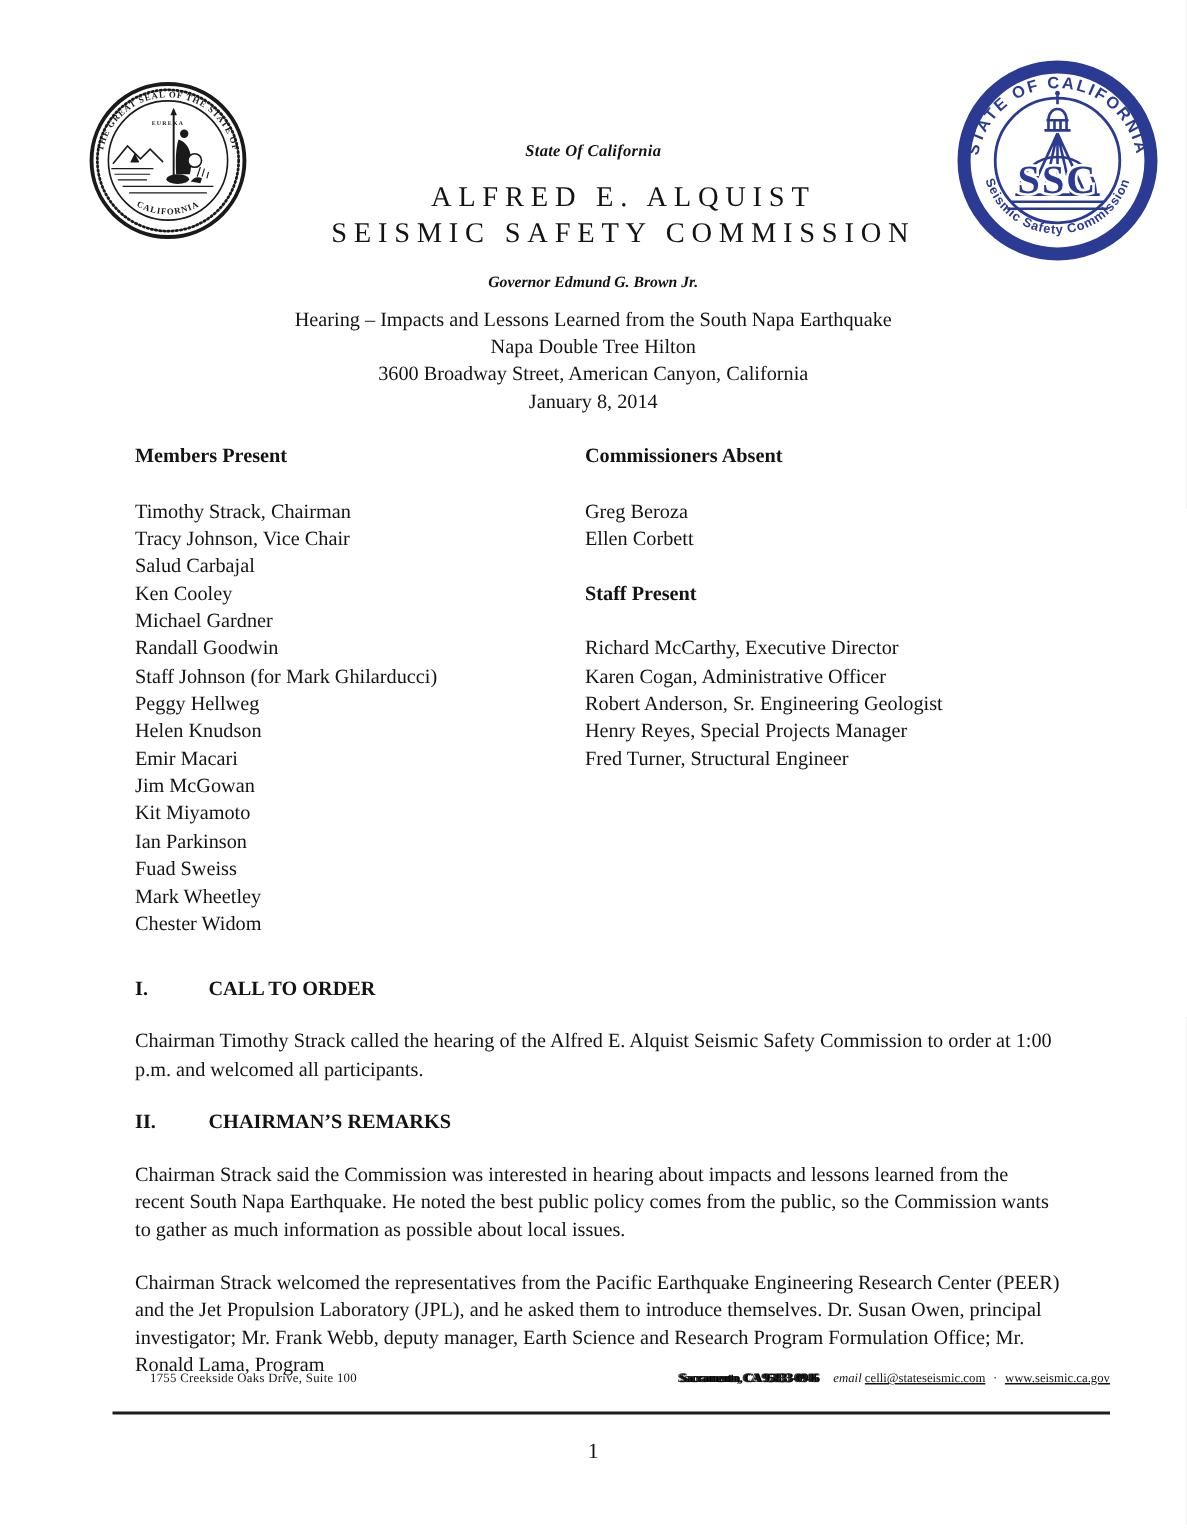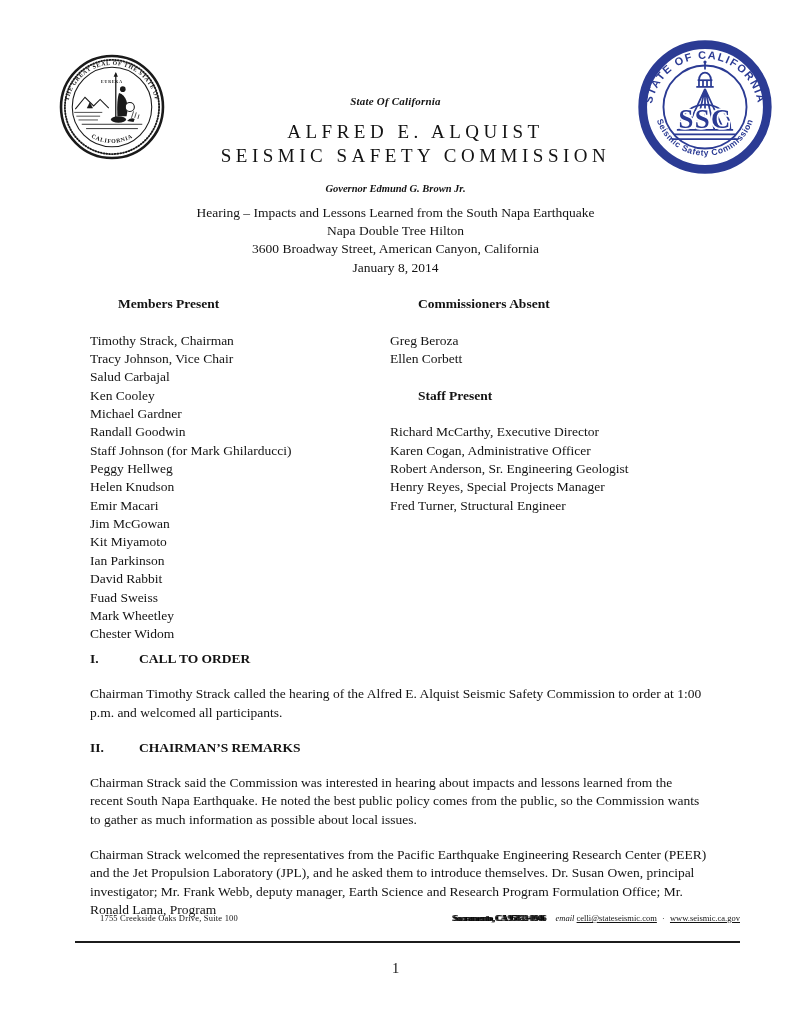--- a/index.html
+++ b/index.html
@@ -18,21 +18,21 @@
   .governor-line{font-size:10.5px;font-style:italic;font-weight:bold;margin-top:16px;}
   
   .title-block{position:absolute;left:0;right:0;top:204px;text-align:center;
     font-size:13.5px;line-height:18.2px;}
   
   .attendance{position:absolute;left:90px;top:295px;width:620px;font-size:13.5px;}
   .col{position:absolute;top:0;}
   .col-left{left:0;width:300px;}
   .col-right{left:300px;width:320px;}
   .att-line{line-height:18.35px;height:18.35px;white-space:nowrap;}
-  .att-heading{font-weight:bold;margin-left:28px;}
+  .att-heading{font-weight:bold;}
   .spacer{height:18.35px;}
   
   .sections{position:absolute;left:90px;top:650px;width:618px;
     font-size:13.5px;line-height:18.3px;}
   .section-heading{display:flex;font-weight:bold;margin:0 0 17px 0;}
   .section-heading .num{width:49px;flex:0 0 49px;}
   .para{margin:0 0 17px 0;}
   
   .footer-rule{position:absolute;left:75px;top:941px;width:665px;height:2px;background:#1c1c1c;}
   .footer-line{position:absolute;left:75px;top:913px;width:665px;display:flex;
@@ -141,21 +141,20 @@
       <div class="att-line">Ken Cooley</div>
       <div class="att-line">Michael Gardner</div>
       <div class="att-line">Randall Goodwin</div>
       <div class="att-line">Staff Johnson (for Mark Ghilarducci)</div>
       <div class="att-line">Peggy Hellweg</div>
       <div class="att-line">Helen Knudson</div>
       <div class="att-line">Emir Macari</div>
       <div class="att-line">Jim McGowan</div>
       <div class="att-line">Kit Miyamoto</div>
       <div class="att-line">Ian Parkinson</div>
-      <div class="att-line">David Rabbit</div>
       <div class="att-line">Fuad Sweiss</div>
       <div class="att-line">Mark Wheetley</div>
       <div class="att-line">Chester Widom</div>
     </div>
     <div class="col col-right">
       <div class="att-line att-heading">Commissioners Absent</div>
       <div class="spacer"></div>
       <div class="att-line">Greg Beroza</div>
       <div class="att-line">Ellen Corbett</div>
       <div class="spacer"></div>

